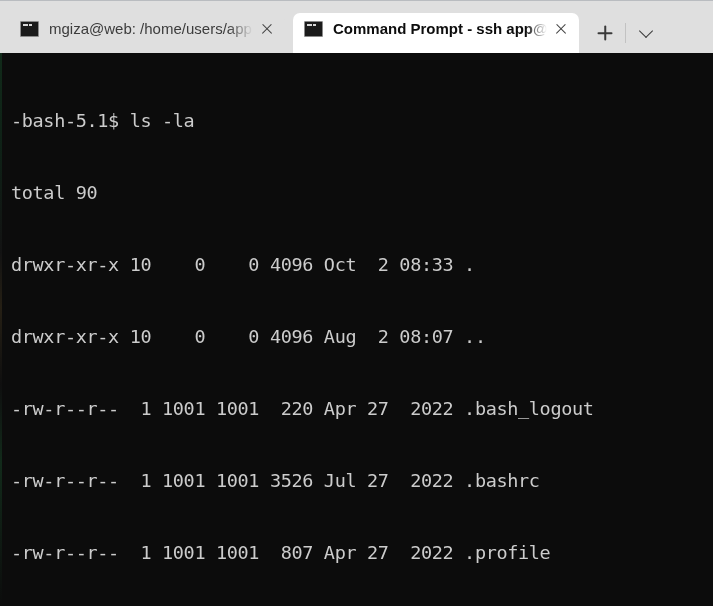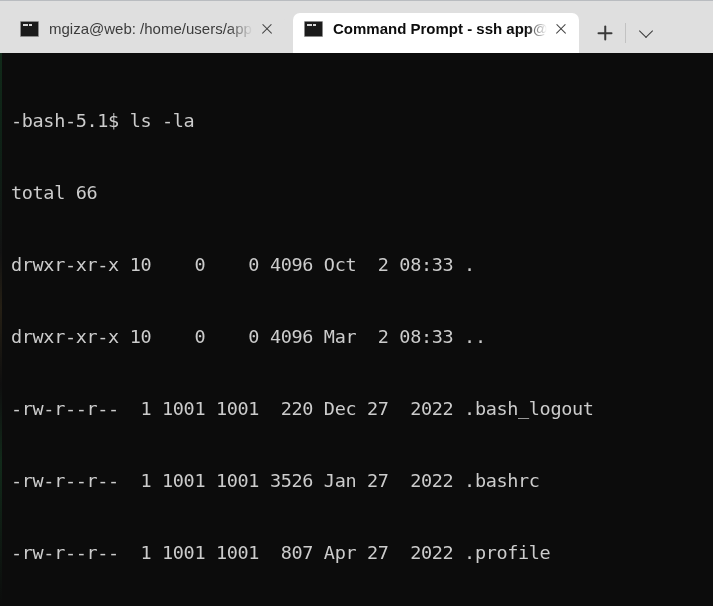--- a/index.html
+++ b/index.html
@@ -226,25 +226,25 @@
       <span class="strip-divider"></span>
       <span class="strip-btn" id="dropdown-btn"></span>
     </div>
 
   </div>
 
   <div id="terminal">
     <div id="terminal-edge"></div>
     <div id="screen">
       <div class="line">-bash-5.1$ ls -la</div>
-      <div class="line">total 66</div>
+      <div class="line">total 90</div>
       <div class="line">drwxr-xr-x 10    0    0 4096 Oct  2 08:33 .</div>
-      <div class="line">drwxr-xr-x 10    0    0 4096 Mar  2 08:33 ..</div>
-      <div class="line">-rw-r--r--  1 1001 1001  220 Dec 27  2022 .bash_logout</div>
-      <div class="line">-rw-r--r--  1 1001 1001 3526 Jan 27  2022 .bashrc</div>
+      <div class="line">drwxr-xr-x 10    0    0 4096 Aug  2 08:07 ..</div>
+      <div class="line">-rw-r--r--  1 1001 1001  220 Apr 27  2022 .bash_logout</div>
+      <div class="line">-rw-r--r--  1 1001 1001 3526 Jul 27  2022 .bashrc</div>
       <div class="line">-rw-r--r--  1 1001 1001  807 Apr 27  2022 .profile</div>
       
       
       
       
       
       
       
       
       

